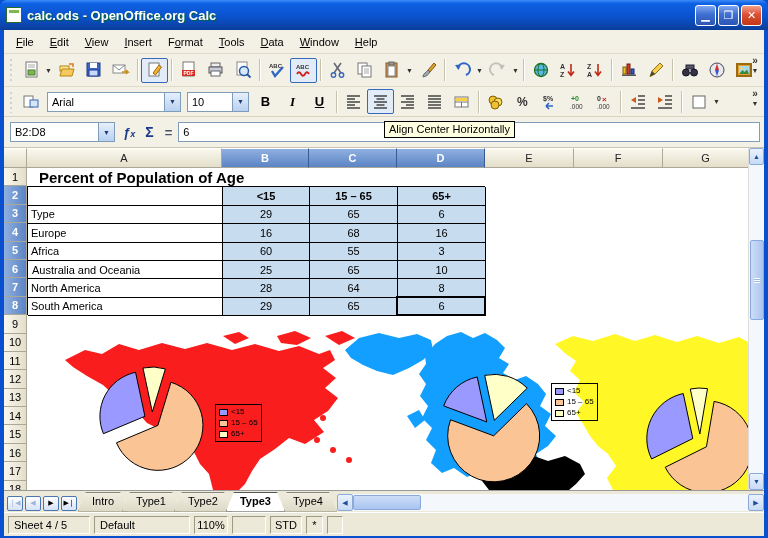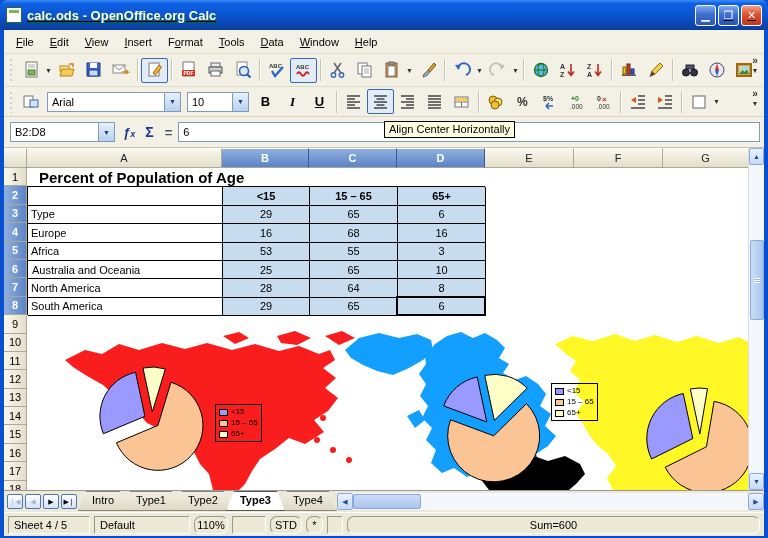--- a/index.html
+++ b/index.html
@@ -6,21 +6,21 @@
   *{box-sizing:border-box;}
   #window{
     position:relative;width:768px;height:538px;
     font-family:"Liberation Sans","DejaVu Sans",sans-serif;font-size:11px;color:#000;
     background:#0850D0;display:flex;flex-direction:column;
     border-left:4px solid #0850D0;border-right:4px solid #0850D0;border-bottom:3px solid #0850D0;
   }
   
   .titlebar{height:30px;flex:0 0 30px;display:flex;align-items:center;padding:0 6px 0 6px;
     background:linear-gradient(180deg,#3C8CF8 0%,#0E61E4 12%,#0A52CE 55%,#0B44A8 88%,#0A3C96 100%);
-    border-radius:7px 7px 0 0;margin:0 -4px;text-decoration:underline;}
+    border-radius:7px 7px 0 0;margin:0 -4px;}
   .title-text{color:#fff;font-weight:bold;font-size:13px;text-shadow:1px 1px 1px #063;flex:1;margin-left:5px;white-space:nowrap;overflow:hidden;}
   .app-icon{width:16px;height:16px;background:#fff;border:1px solid #2A6A2A;position:relative;}
   .app-icon::before{content:"";position:absolute;left:2px;top:2px;right:2px;bottom:2px;
     background:linear-gradient(#7CB84F 0 30%,#fff 30% 100%);}
   .cap-btn{width:21px;height:21px;margin-left:2px;border:1px solid #fff;border-radius:3px;
     color:#fff;font-size:11px;font-weight:bold;display:flex;align-items:center;justify-content:center;
     background:linear-gradient(180deg,#7FA8F2,#3E6FD0 45%,#2B55B5);line-height:1;}
   .cap-btn.close{background:linear-gradient(180deg,#F0A089,#DD4F33 45%,#C23818);}
   
   .menubar{height:24px;flex:0 0 24px;background:#F3F1E5;display:flex;align-items:center;padding-left:4px;border-bottom:1px solid #E0DCC8;}
@@ -75,38 +75,38 @@
   .lg-label{font-size:8px;line-height:1;white-space:nowrap;}
   
   .vscroll{width:16px;flex:0 0 16px;background:#F4F7FC;display:flex;flex-direction:column;border-left:1px solid #DDD;}
   .sc-btn{height:17px;flex:0 0 17px;background:linear-gradient(180deg,#EAF2FD,#C7DAF6);border:1px solid #8CAAD8;border-radius:2px;
     color:#1C4E9C;font-size:7px;display:flex;align-items:center;justify-content:center;}
   .sc-track{flex:1;position:relative;}
   .sc-thumb{position:absolute;left:0;width:14px;margin:0 1px;background:linear-gradient(90deg,#CDDDF8,#A9C4EF);border:1px solid #89A8DC;border-radius:2px;}
   .sc-thumb::after{content:"";position:absolute;left:3px;right:3px;top:50%;height:5px;margin-top:-2px;
     background:repeating-linear-gradient(180deg,#fff 0 1px,#9CB8E4 1px 2px);}
   
-  .tabbar{height:22px;flex:0 0 22px;background:#ECE9D8;display:flex;align-items:flex-start;border-top:1px solid #999;}
+  .tabbar{height:22px;flex:0 0 22px;background:#ECE9D8;display:flex;align-items:center;border-top:1px solid #999;}
   .navbtns{display:flex;gap:2px;padding:3px 3px 0 3px;}
   .navbtn{width:16px;height:15px;border:1px solid #4A76B8;border-radius:2px;background:linear-gradient(180deg,#fff,#D6E2F8);
     font-size:7px;display:flex;align-items:center;justify-content:center;color:#000;}
   .navbtn.dis{color:#9FB6D8;}
   .tabs{display:flex;margin-left:4px;}
   .sheettab{height:20px;padding:3px 14px 0;margin-left:-6px;background:linear-gradient(#F2EFE3,#DDD9C6);
     clip-path:polygon(8px 0,calc(100% - 8px) 0,100% 100%,0 100%);
     box-shadow:inset 0 0 0 1px #8A8878;font-size:11px;text-align:center;}
   .sheettab.active{background:#fff;font-weight:bold;box-shadow:inset 0 0 0 1px #555;z-index:3;position:relative;}
   .hscroll{flex:1;height:17px;margin-top:2px;display:flex;background:#F4F7FC;align-items:stretch;}
   .hthumb{width:68px;background:linear-gradient(180deg,#CDDDF8,#A9C4EF);border:1px solid #89A8DC;border-radius:2px;margin:1px 0;}
   .htrack{flex:1;}
   .sc-btn.h{width:16px;height:17px;flex:0 0 16px;}
   
   .statusbar{height:24px;flex:0 0 24px;background:#ECE9D8;display:flex;align-items:center;padding:0 4px;gap:4px;border-top:1px solid #fff;}
   .st-cell{height:18px;border:1px solid;border-color:#9D9A84 #fff #fff #9D9A84;display:flex;align-items:center;padding:0 5px;overflow:hidden;white-space:nowrap;}
-  .st-center{justify-content:center;border-radius:7px;}
+  .st-center{justify-content:center;}
   svg text{font-family:"Liberation Sans",sans-serif;}
 </style>
 </head>
 <body>
 
 <div id="window">
 
   <div class="titlebar">
     <span class="app-icon"></span>
     <span class="title-text">calc.ods - OpenOffice.org Calc</span>
@@ -509,21 +509,21 @@
               <div class="cell center bold" style="left: 370px; top: 0px; width: 88px; height: 18.4px; background: rgb(200, 220, 240);">65+</div>
               <div class="cell" style="left: 0px; top: 18.4px; width: 195px; height: 18.4px; background: rgb(255, 255, 255); padding-left: 3px;">Type</div>
               <div class="cell center" style="left: 195px; top: 18.4px; width: 87px; height: 18.4px; background: rgb(200, 220, 240);">29</div>
               <div class="cell center" style="left: 282px; top: 18.4px; width: 88px; height: 18.4px; background: rgb(200, 220, 240);">65</div>
               <div class="cell center" style="left: 370px; top: 18.4px; width: 88px; height: 18.4px; background: rgb(200, 220, 240);">6</div>
               <div class="cell" style="left: 0px; top: 36.8px; width: 195px; height: 18.4px; background: rgb(255, 255, 255); padding-left: 3px;">Europe</div>
               <div class="cell center" style="left: 195px; top: 36.8px; width: 87px; height: 18.4px; background: rgb(200, 220, 240);">16</div>
               <div class="cell center" style="left: 282px; top: 36.8px; width: 88px; height: 18.4px; background: rgb(200, 220, 240);">68</div>
               <div class="cell center" style="left: 370px; top: 36.8px; width: 88px; height: 18.4px; background: rgb(200, 220, 240);">16</div>
               <div class="cell" style="left: 0px; top: 55.2px; width: 195px; height: 18.4px; background: rgb(255, 255, 255); padding-left: 3px;">Africa</div>
-              <div class="cell center" style="left: 195px; top: 55.2px; width: 87px; height: 18.4px; background: rgb(200, 220, 240);">53</div>
+              <div class="cell center" style="left: 195px; top: 55.2px; width: 87px; height: 18.4px; background: rgb(200, 220, 240);">60</div>
               <div class="cell center" style="left: 282px; top: 55.2px; width: 88px; height: 18.4px; background: rgb(200, 220, 240);">55</div>
               <div class="cell center" style="left: 370px; top: 55.2px; width: 88px; height: 18.4px; background: rgb(200, 220, 240);">3</div>
               <div class="cell" style="left: 0px; top: 73.6px; width: 195px; height: 18.4px; background: rgb(255, 255, 255); padding-left: 4px;">Australia and Oceania</div>
               <div class="cell center" style="left: 195px; top: 73.6px; width: 87px; height: 18.4px; background: rgb(200, 220, 240);">25</div>
               <div class="cell center" style="left: 282px; top: 73.6px; width: 88px; height: 18.4px; background: rgb(200, 220, 240);">65</div>
               <div class="cell center" style="left: 370px; top: 73.6px; width: 88px; height: 18.4px; background: rgb(200, 220, 240);">10</div>
               <div class="cell" style="left: 0px; top: 92px; width: 195px; height: 18.4px; background: rgb(255, 255, 255); padding-left: 3px;">North America</div>
               <div class="cell center" style="left: 195px; top: 92px; width: 87px; height: 18.4px; background: rgb(200, 220, 240);">28</div>
               <div class="cell center" style="left: 282px; top: 92px; width: 88px; height: 18.4px; background: rgb(200, 220, 240);">64</div>
               <div class="cell center" style="left: 370px; top: 92px; width: 88px; height: 18.4px; background: rgb(200, 220, 240);">8</div>
@@ -596,15 +596,14 @@
   </div>
 
   <div class="statusbar">
     <span class="st-cell" style="width:82px">Sheet 4 / 5</span>
     <span class="st-cell" style="width:96px">Default</span>
     <span class="st-cell st-center" style="width:34px">110%</span>
     <span class="st-cell" style="width:34px"></span>
     <span class="st-cell st-center" style="width:32px">STD</span>
     <span class="st-cell st-center" style="width:17px">*</span>
     <span class="st-cell" style="width:16px"></span>
-    <span class="st-cell st-center" style="flex:1">Sum=600</span>
   </div>
 </div>
 
 </body></html>

